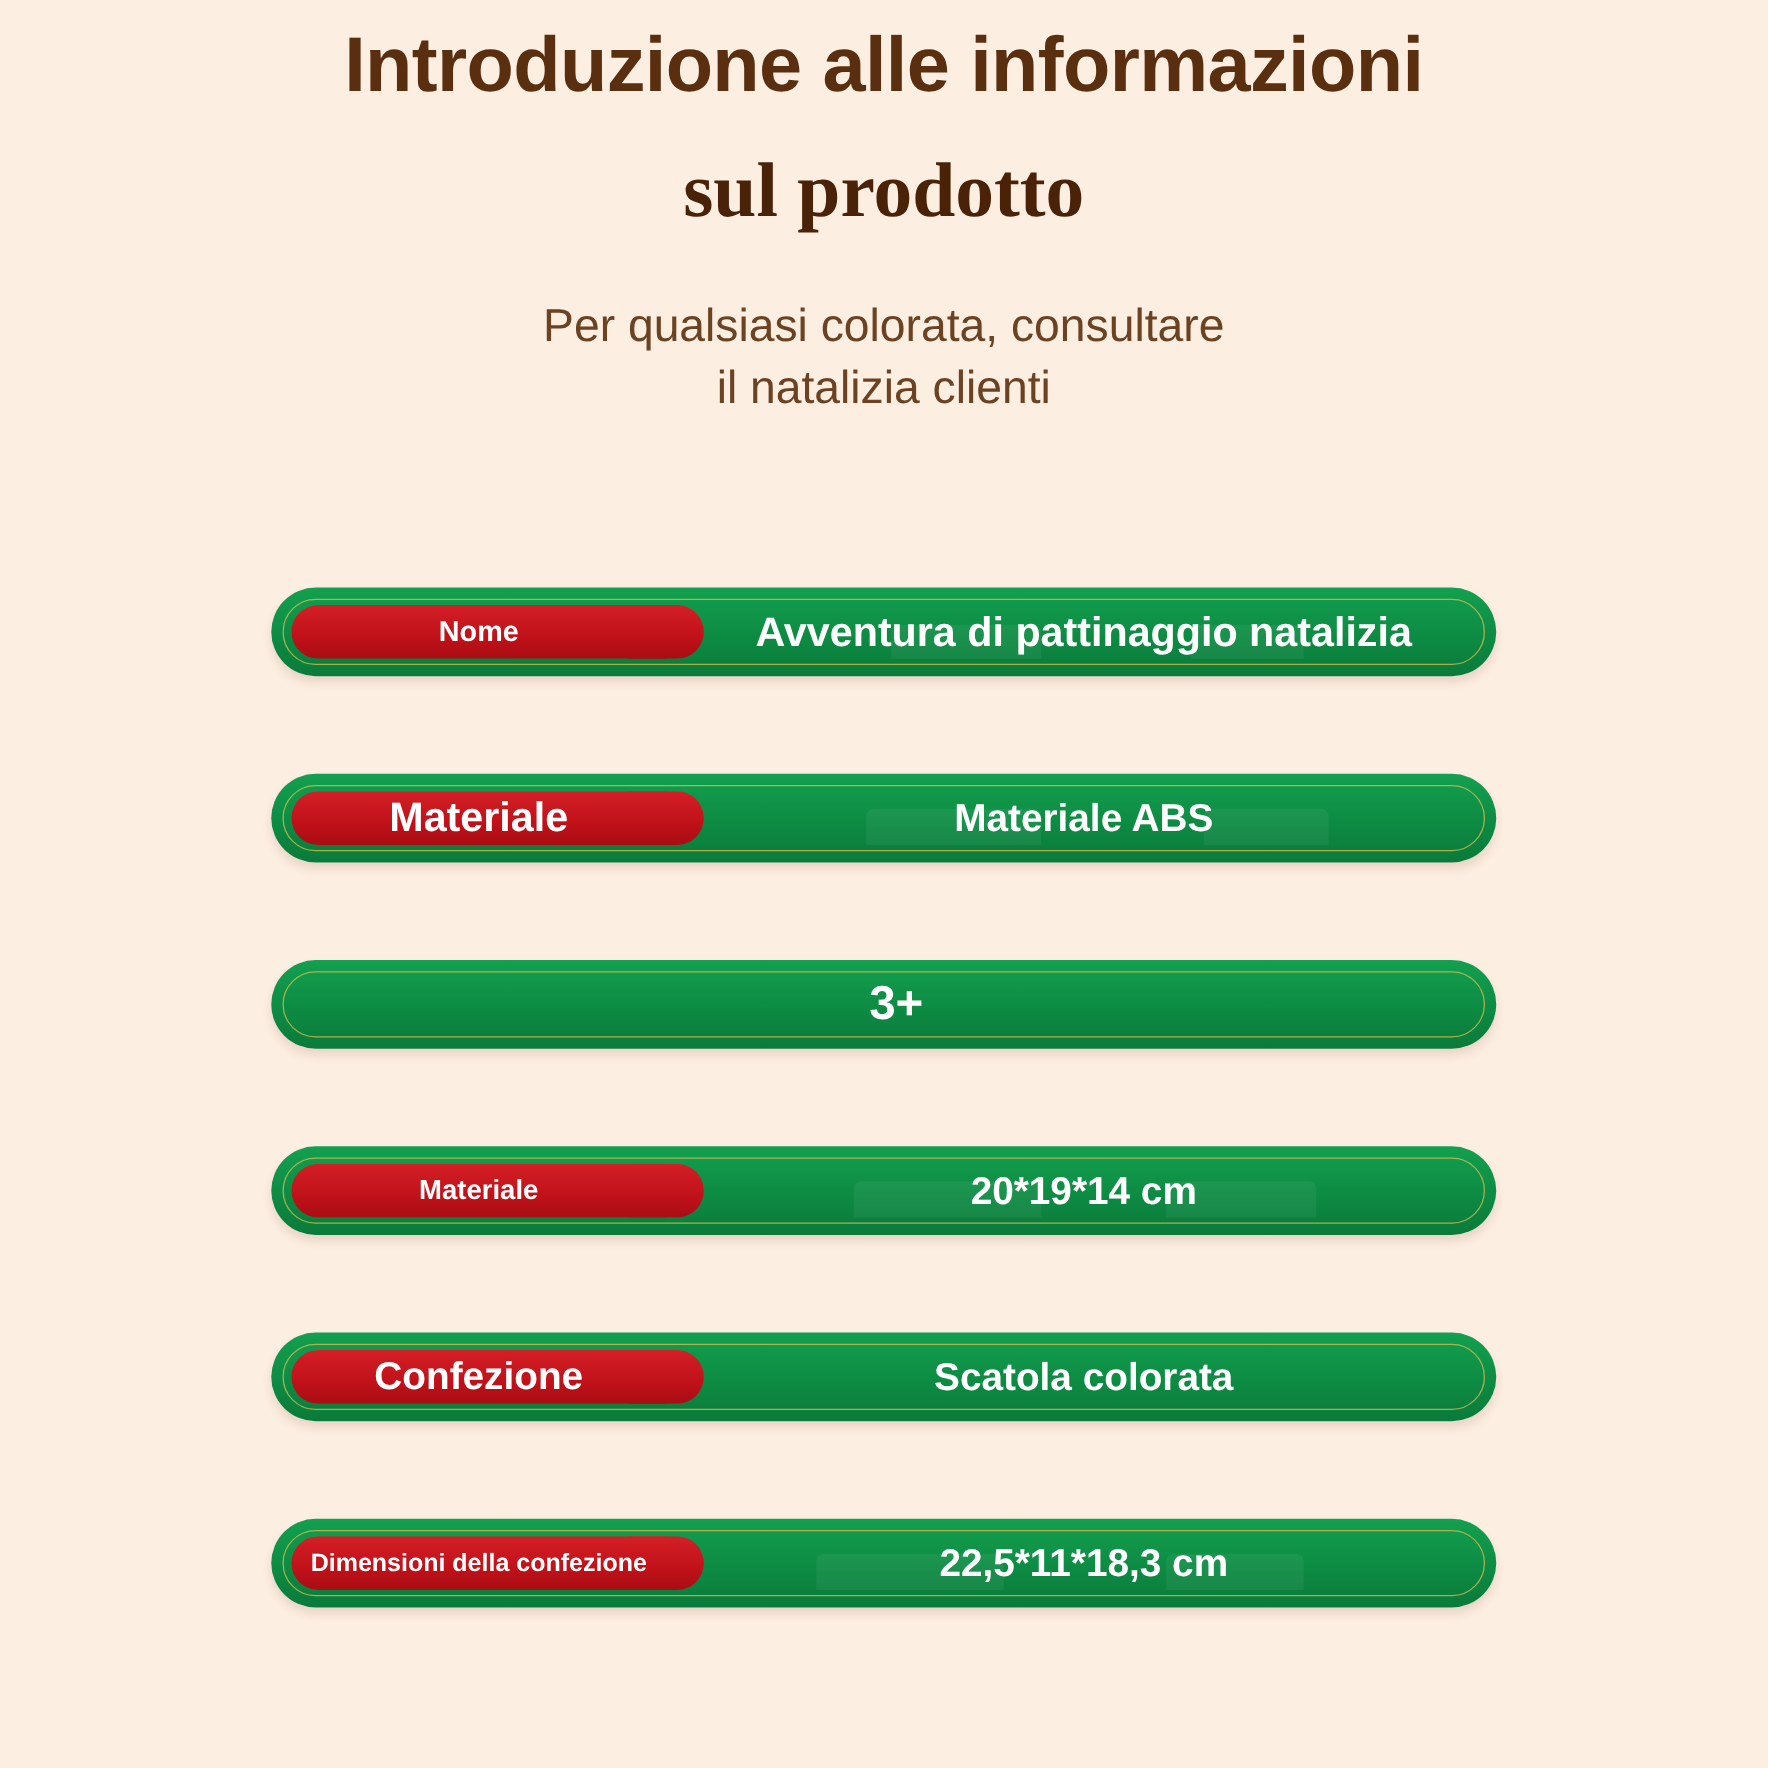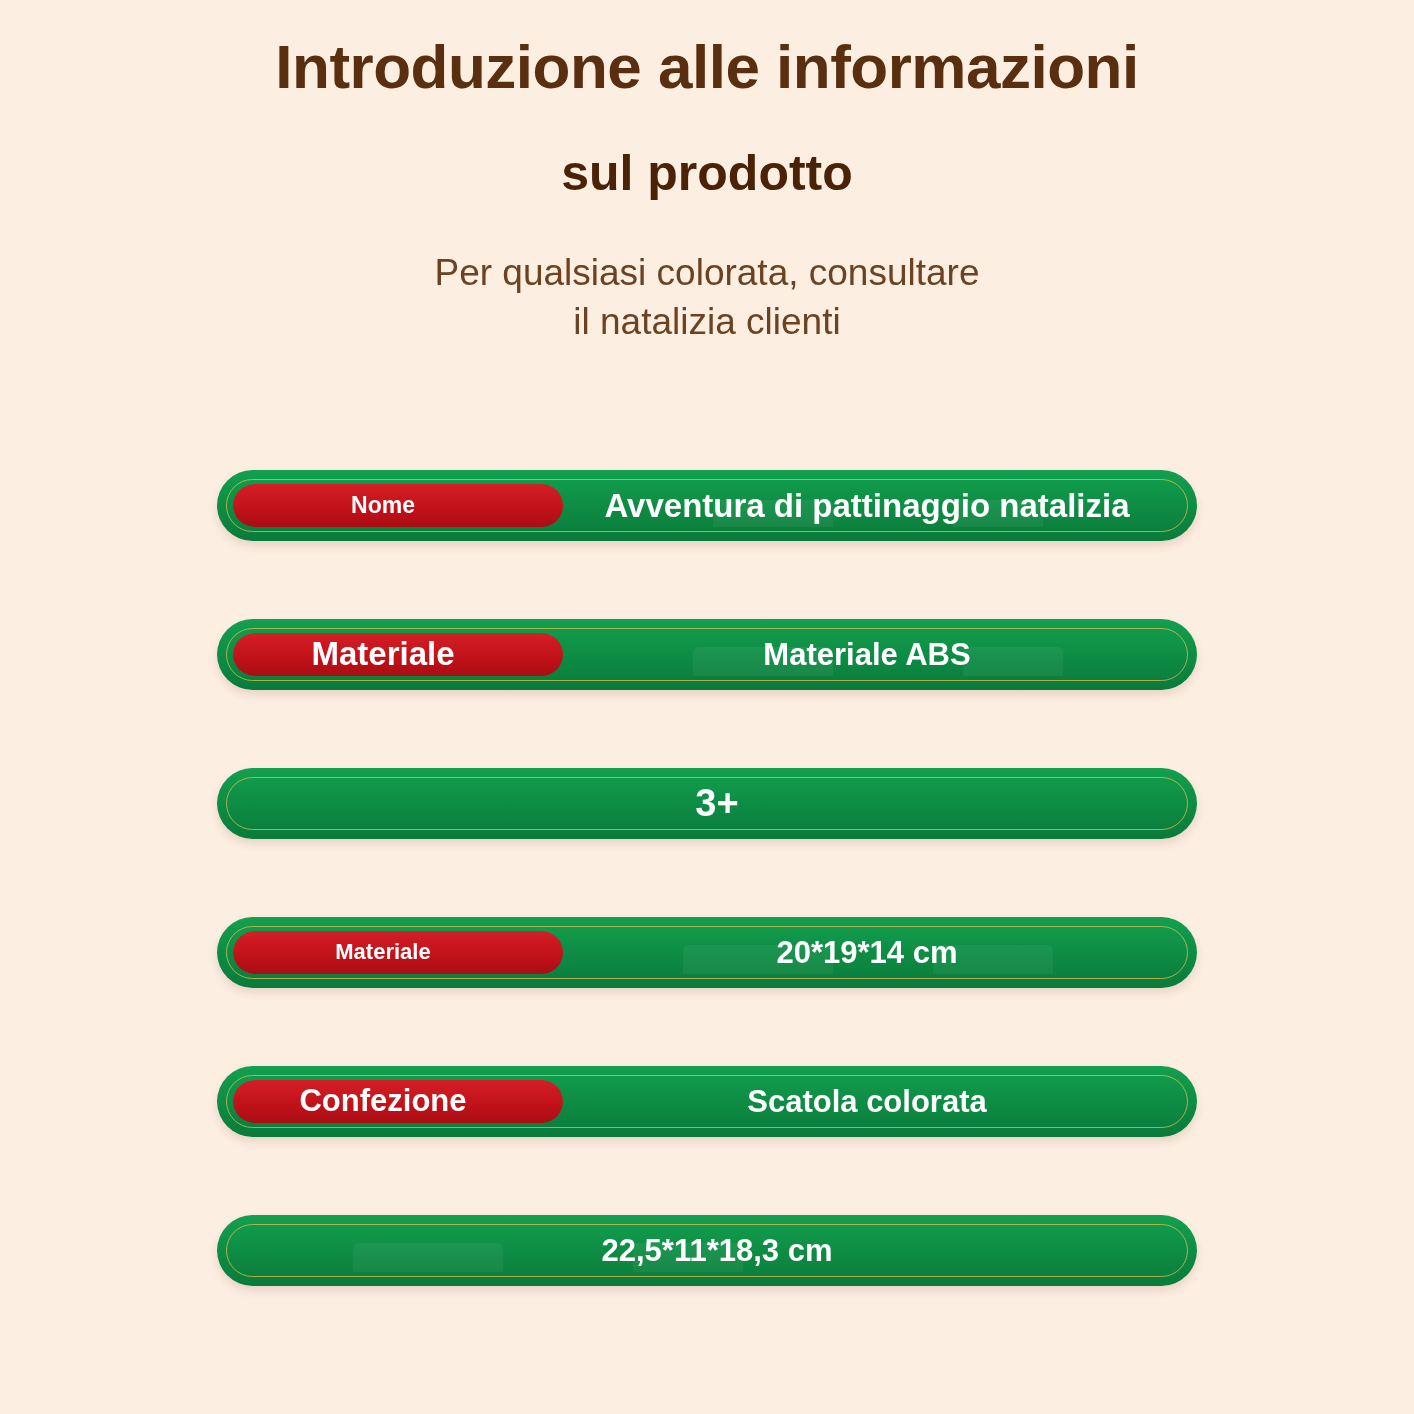--- a/index.html
+++ b/index.html
@@ -10,36 +10,37 @@
     width: 1414px;
     height: 1414px;
     background: #fdeee2;
     font-family: "Liberation Sans", sans-serif;
     overflow: hidden;
     position: relative;
   }
 
   
   .header {
-    padding-top: 32px;
+    padding-top: 18px;
     text-align: center;
   }
   .title-line1 {
     font-size: 62px;
     font-weight: bold;
     color: #5a2f10;
     letter-spacing: -0.5px;
     line-height: 1.12;
   }
   .title-line2 {
-    font-size: 50px;
+    font-size: 62px;
     font-weight: bold;
     color: #4a2207;
     line-height: 1.12;
-    margin-top: 44px;
+    margin-top: 32px;
+    font-family: Liberation Serif, serif;
   }
   .subtitle {
     margin-top: 48px;
     font-size: 37px;
     color: #6b4222;
     line-height: 1.32;
     font-weight: 400;
   }
 
   
@@ -225,20 +226,23 @@
         <span class="label-text">Confezione</span>
       </div>
       <div class="value-cell">
         <span class="value-text">Scatola colorata</span>
       </div>
     </div>
   </div>
 
   <div class="row r5">
     <div class="row-inner">
+      <div class="label-cell">
+        <span class="label-text">Dimensioni della confezione</span>
+      </div>
       <div class="value-cell">
         <span class="ghost" style="left:120px; top:14px; width:150px; height:34px;"></span>
         <span class="ghost" style="left:400px; top:14px; width:110px; height:34px;"></span>
         <span class="value-text">22,5*11*18,3 cm</span>
       </div>
     </div>
   </div>
 
 </div>
 

